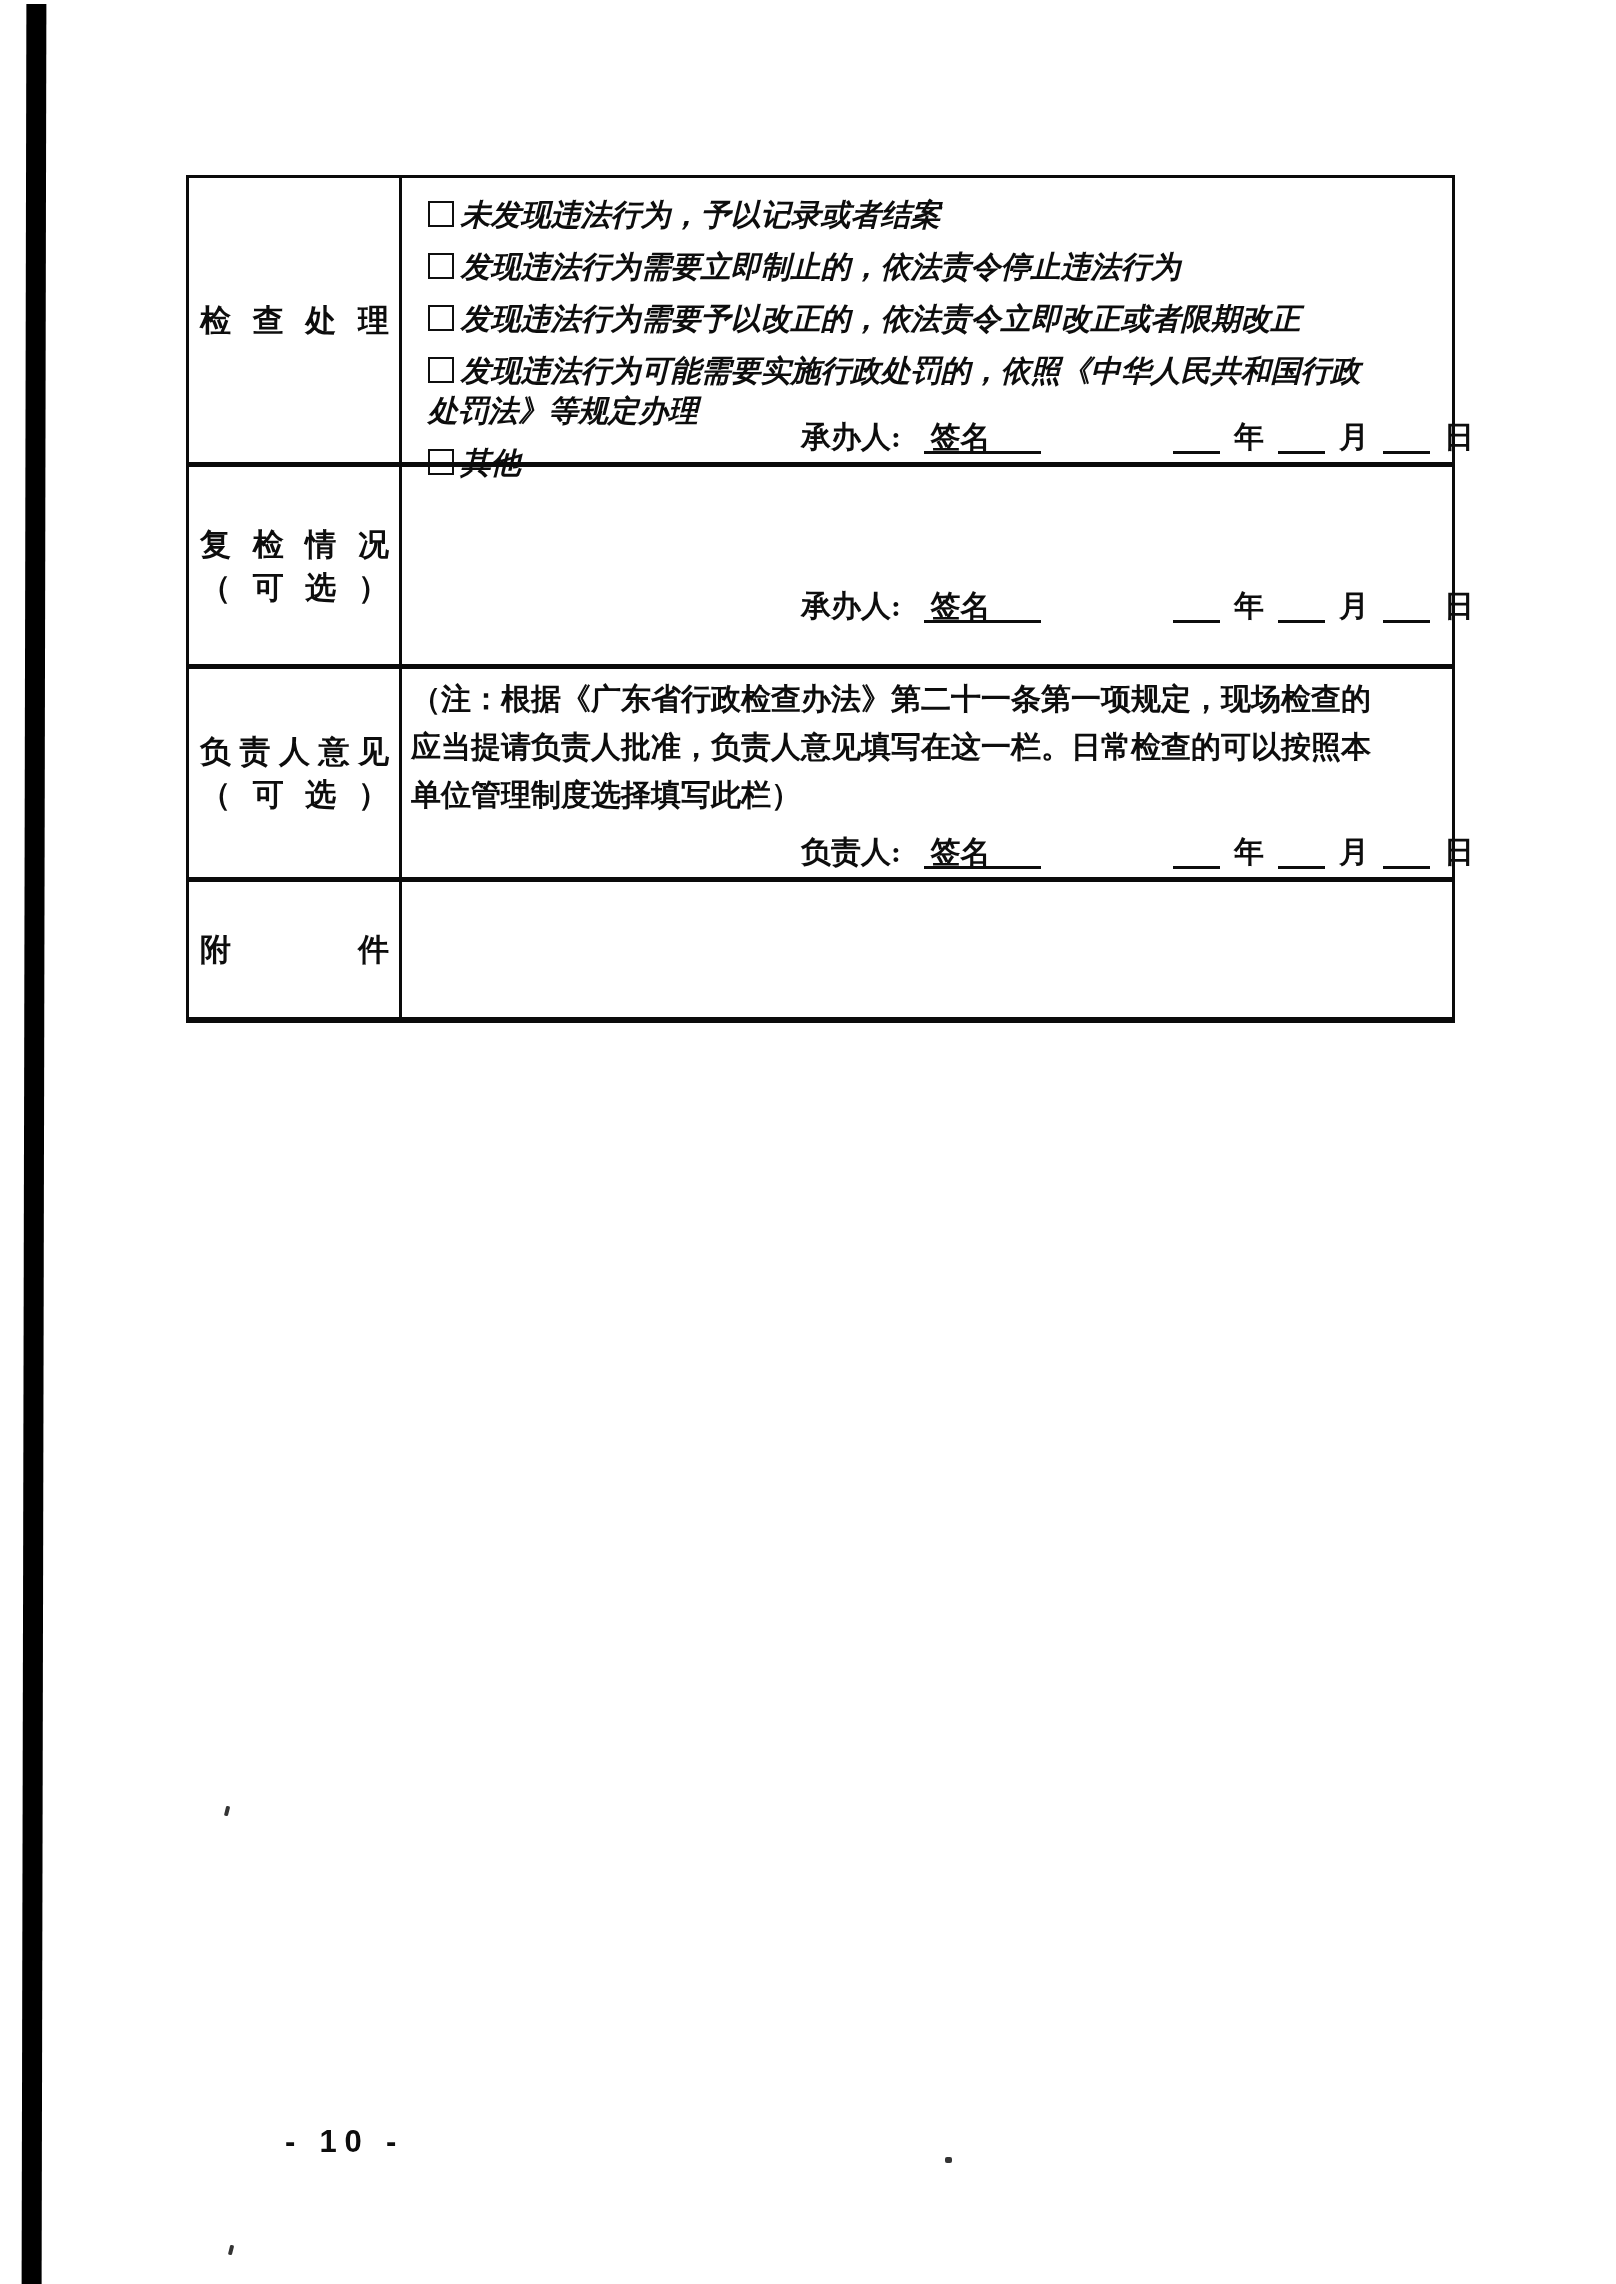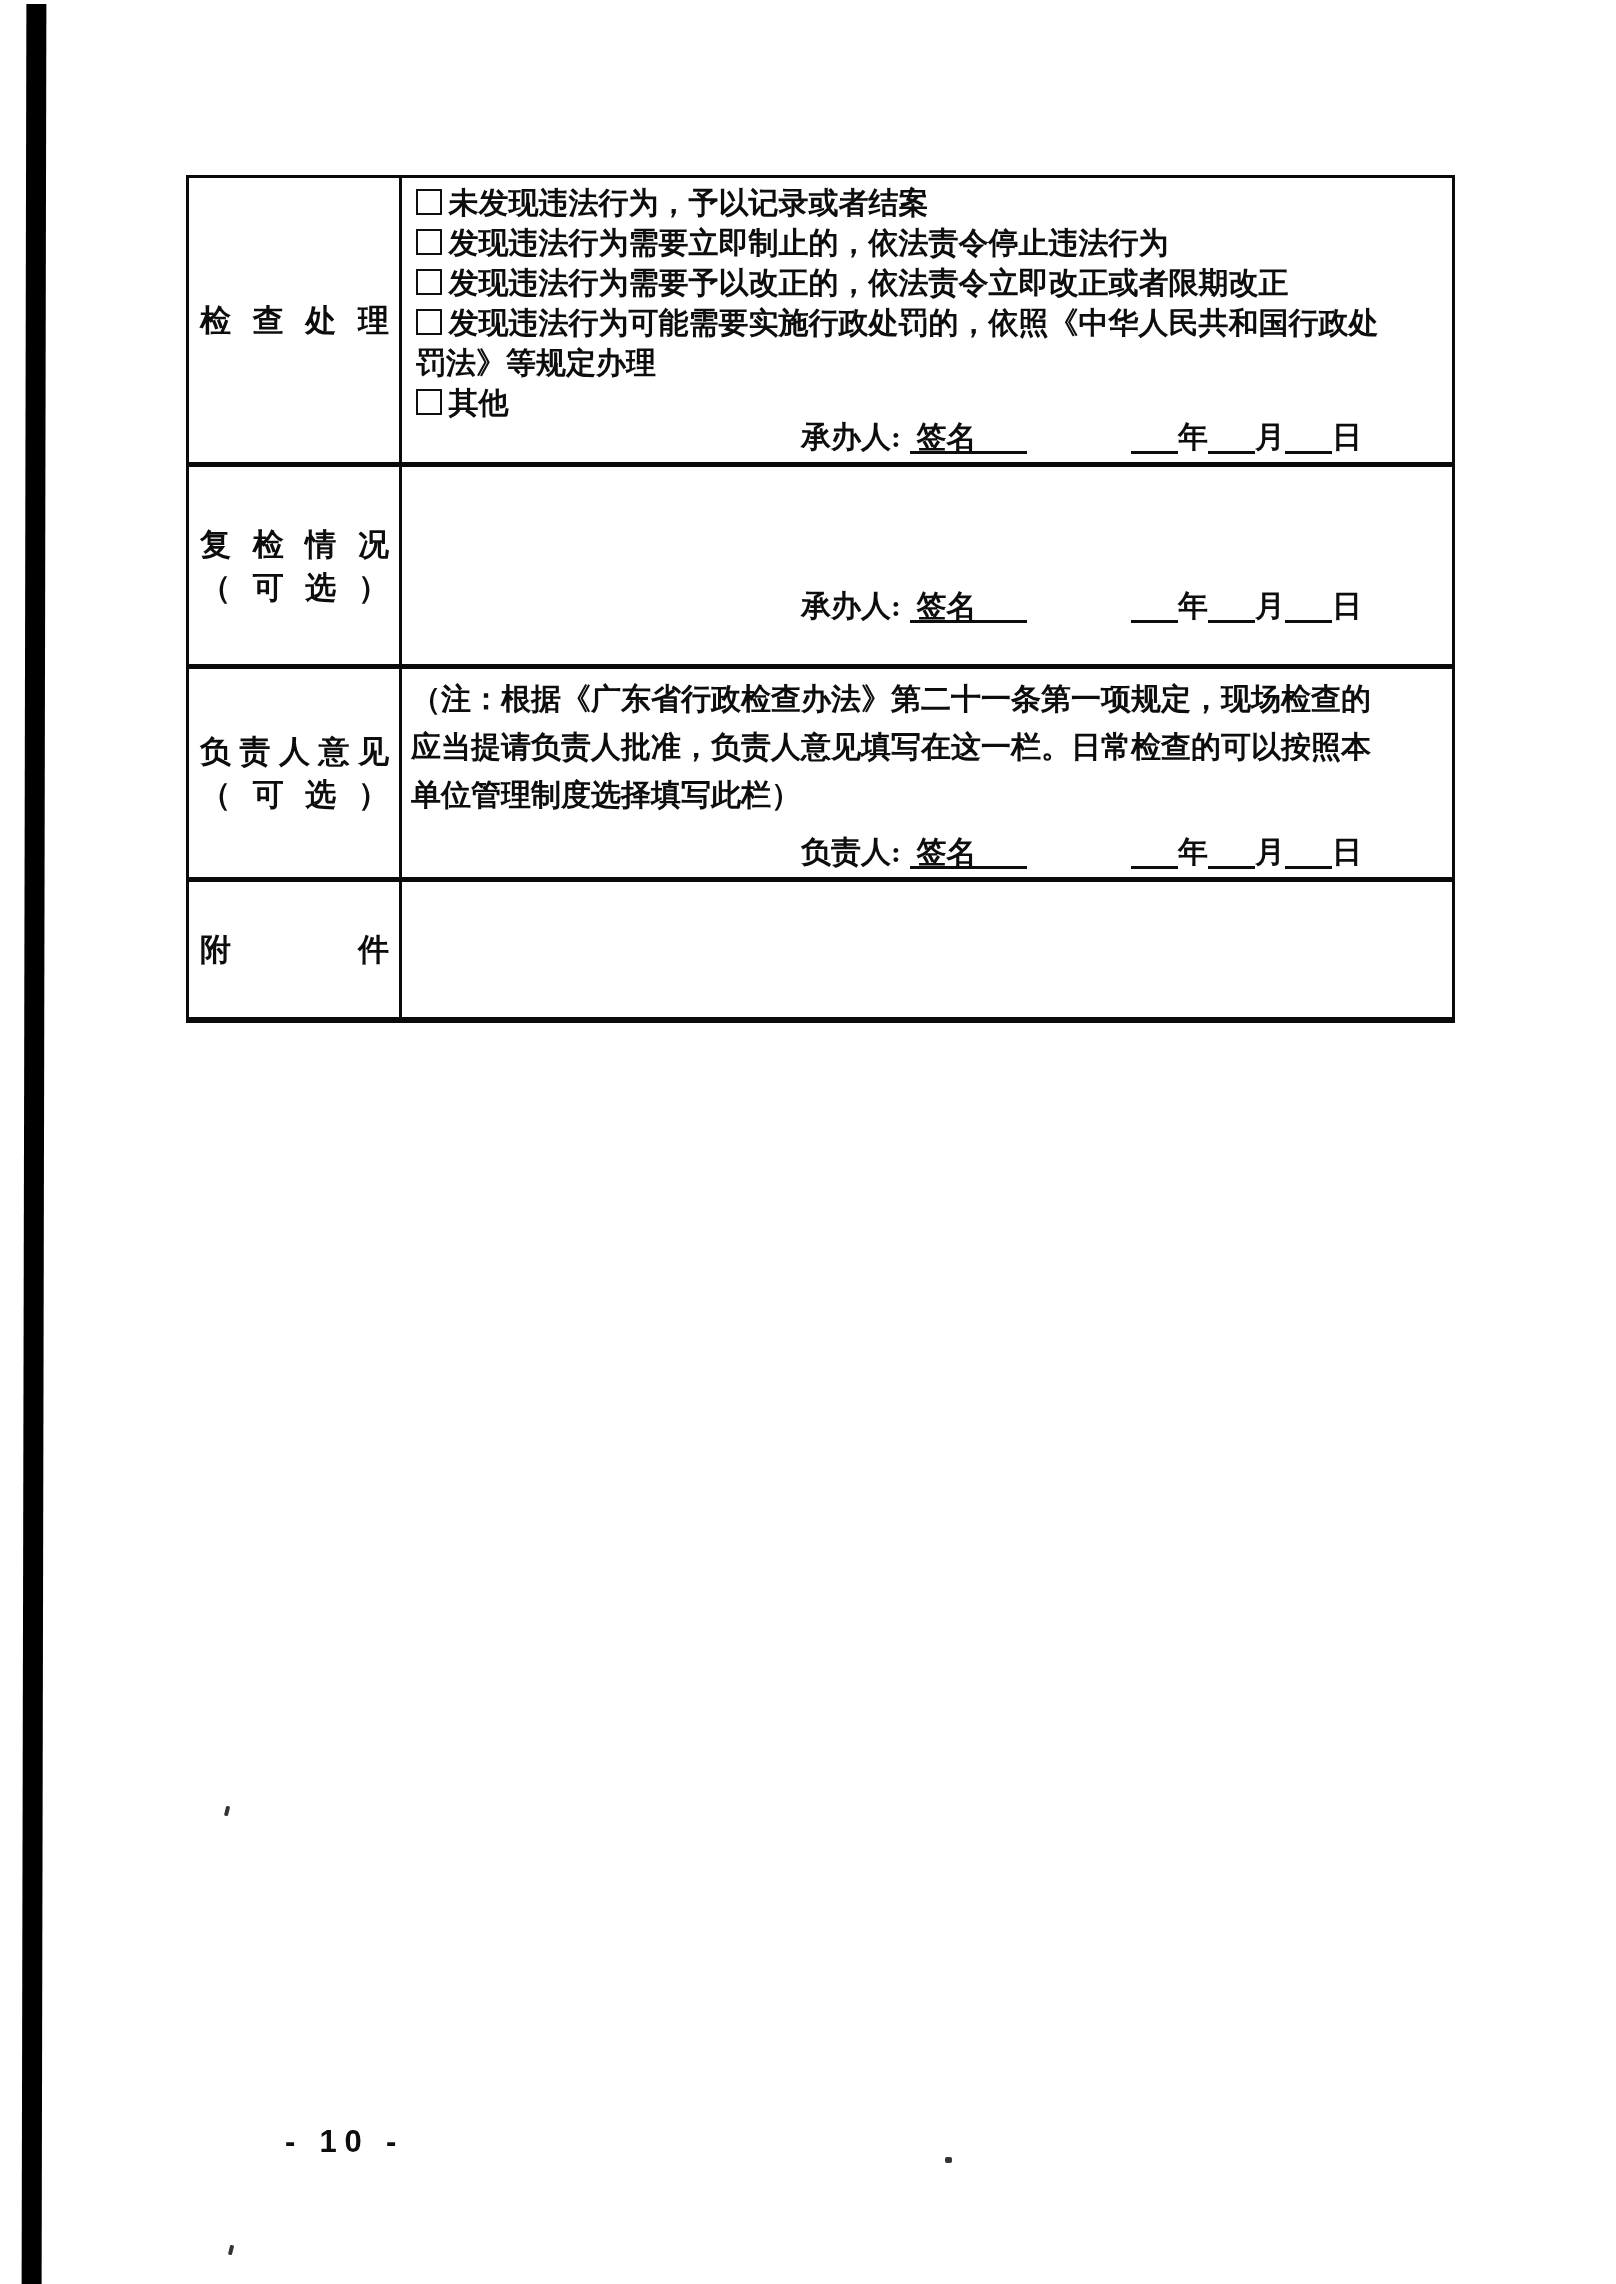--- a/index.html
+++ b/index.html
@@ -44,39 +44,39 @@
     font-size:31px;line-height:43px;
   }
   .spread{display:flex;justify-content:space-between;}
 
   
   .opts{
     position:absolute;left:227px;top:5.2px;width:977px;
     font-size:30px;line-height:40px;
     letter-spacing:0px;
   }
-  .opt{margin:0;}
+  .opt{margin:12px;font-style:italic;}
   .cb{
     display:inline-block;width:22px;height:22px;
     border:2.6px solid #0f0f0f;
     margin-right:6.5px;vertical-align:-2px;
     box-sizing:content-box;
   }
 
   
   .note{
     position:absolute;left:222px;top:6px;width:984px;
     font-size:30px;line-height:48px;
   }
 
   
   .sig{
     position:absolute;left:612px;
     display:flex;align-items:flex-end;
-    font-size:30px;line-height:34px;white-space:nowrap;
+    font-size:30px;line-height:34px;white-space:nowrap;gap:14px;
   }
   .sig.bottom{bottom:7.8px;}
   .r2 .sig{top:86px;}
   .blank{
     display:inline-block;height:34px;
     border-bottom:3.9px solid #0d0d0d;
     box-sizing:border-box;
     margin-top:36px;
   }
   .blank.sign{width:117px;padding-left:6.5px;margin-left:9px;}

